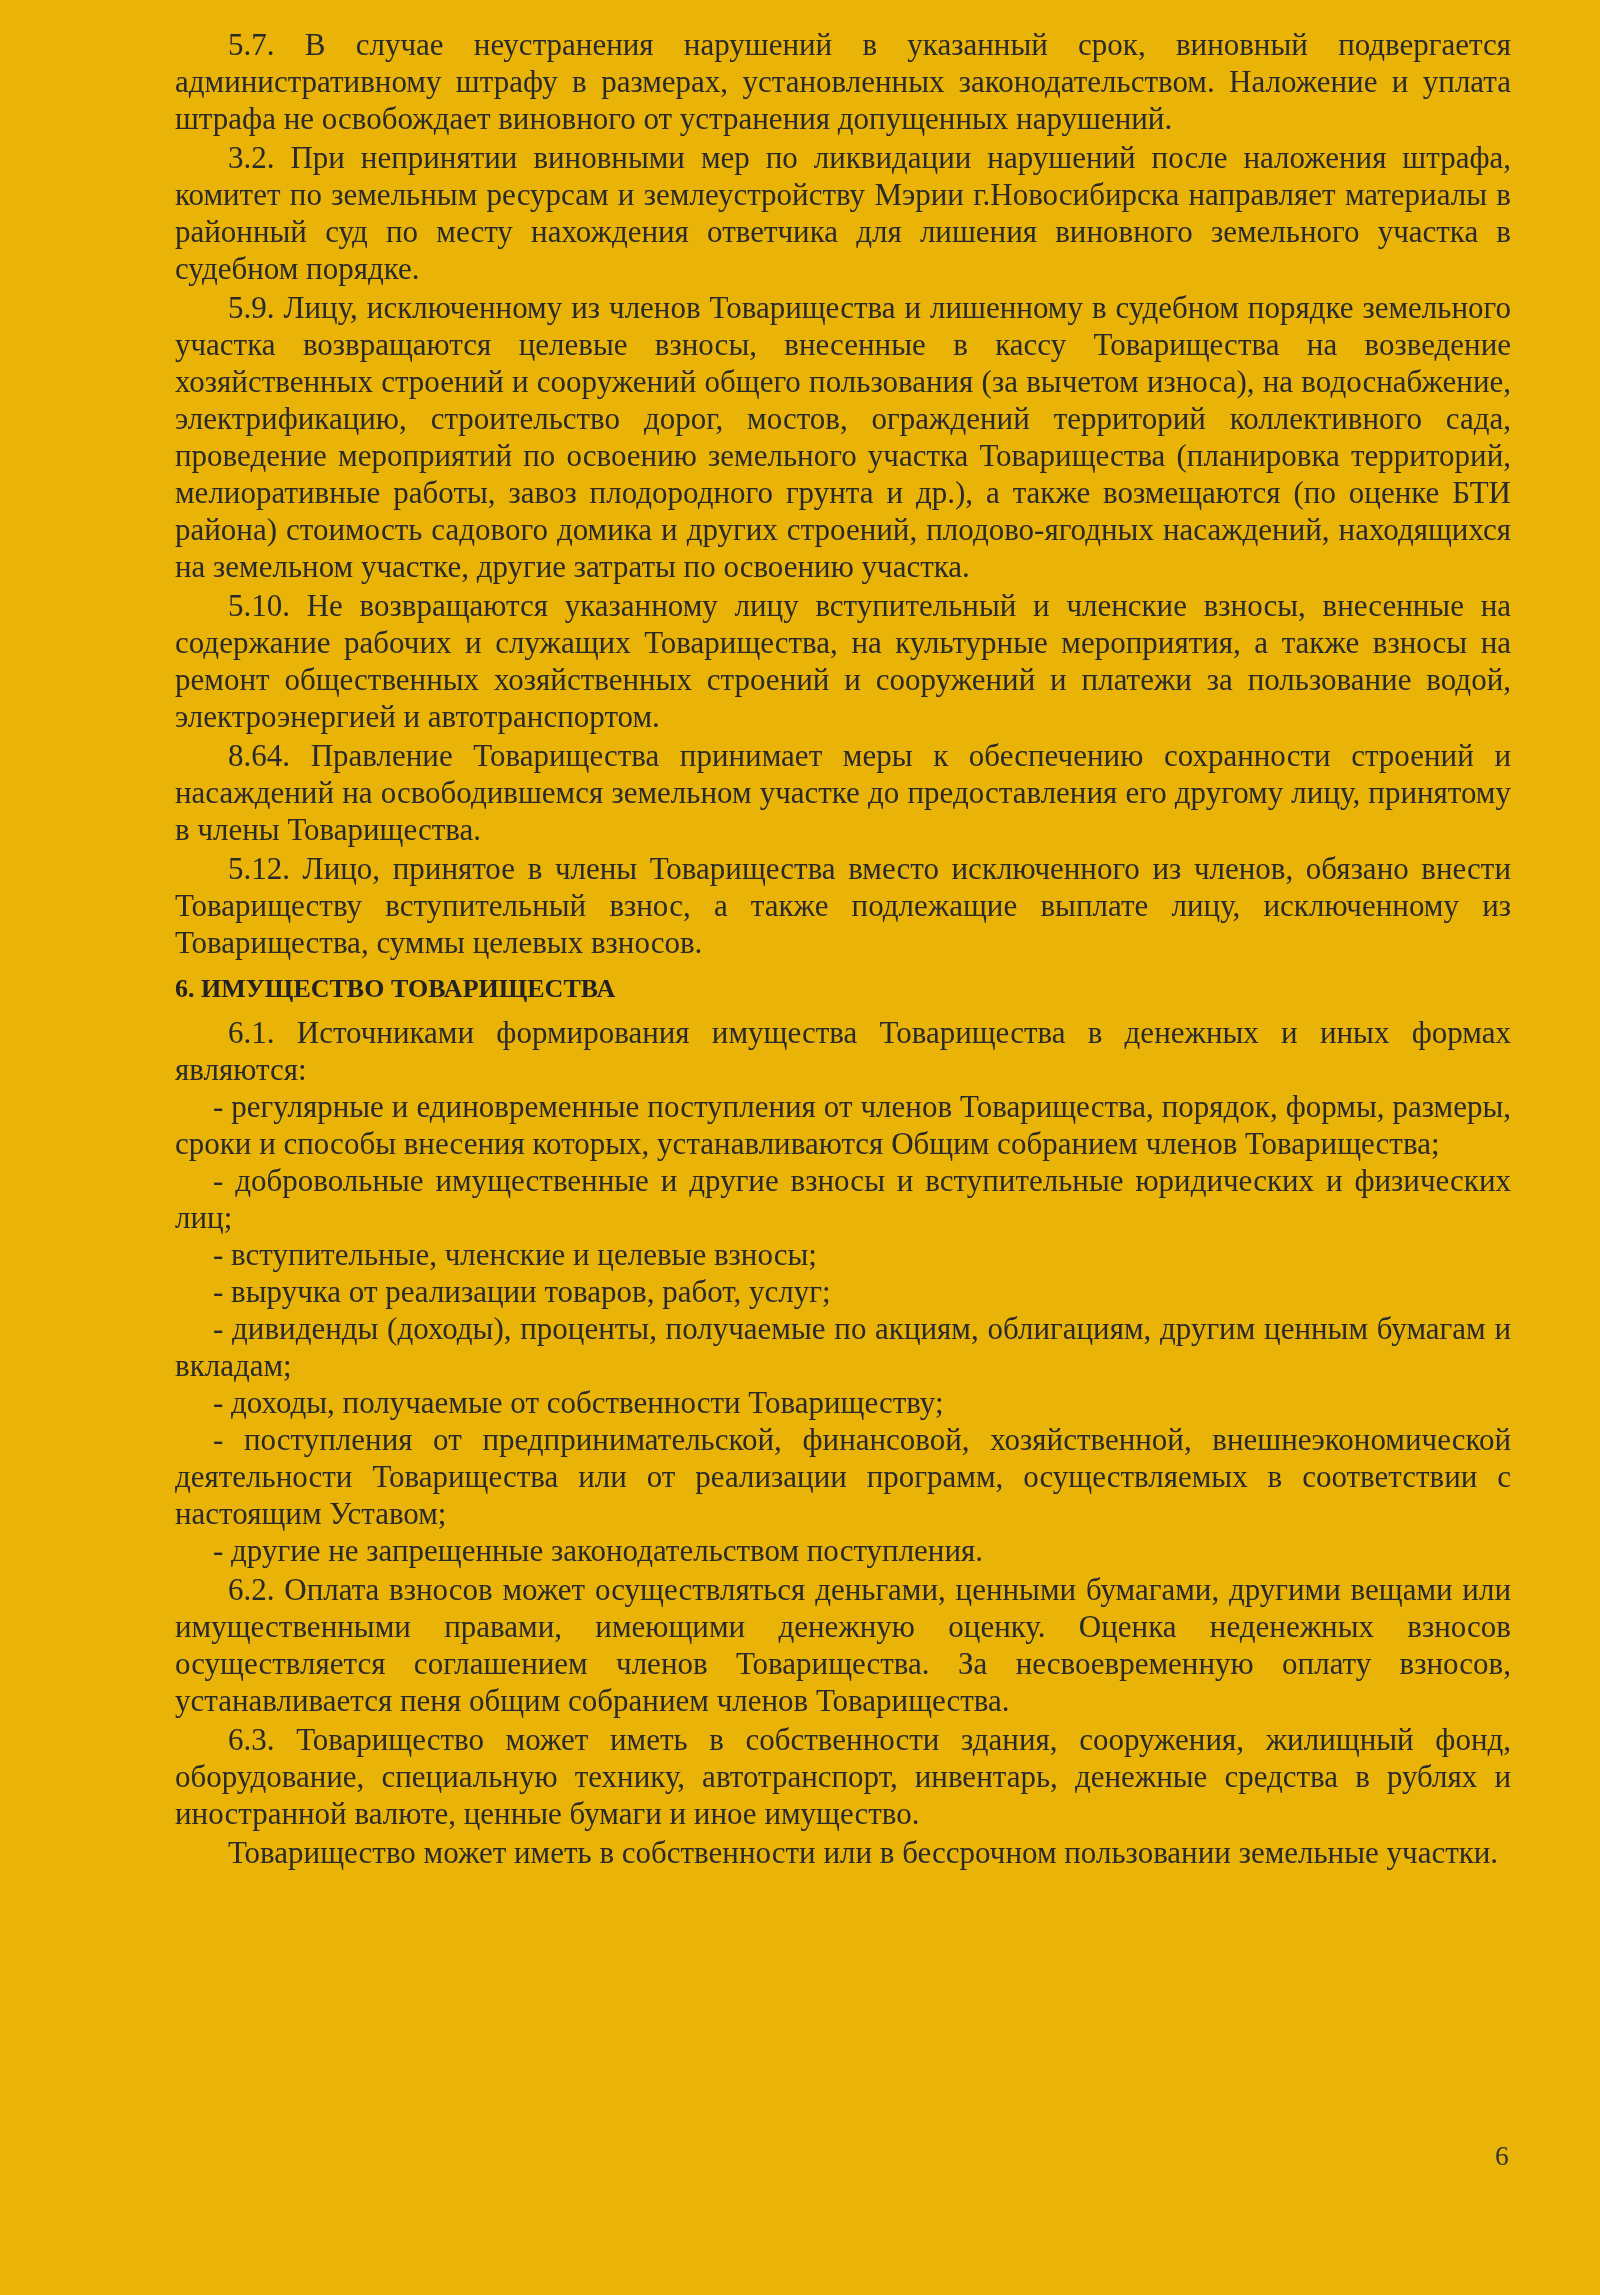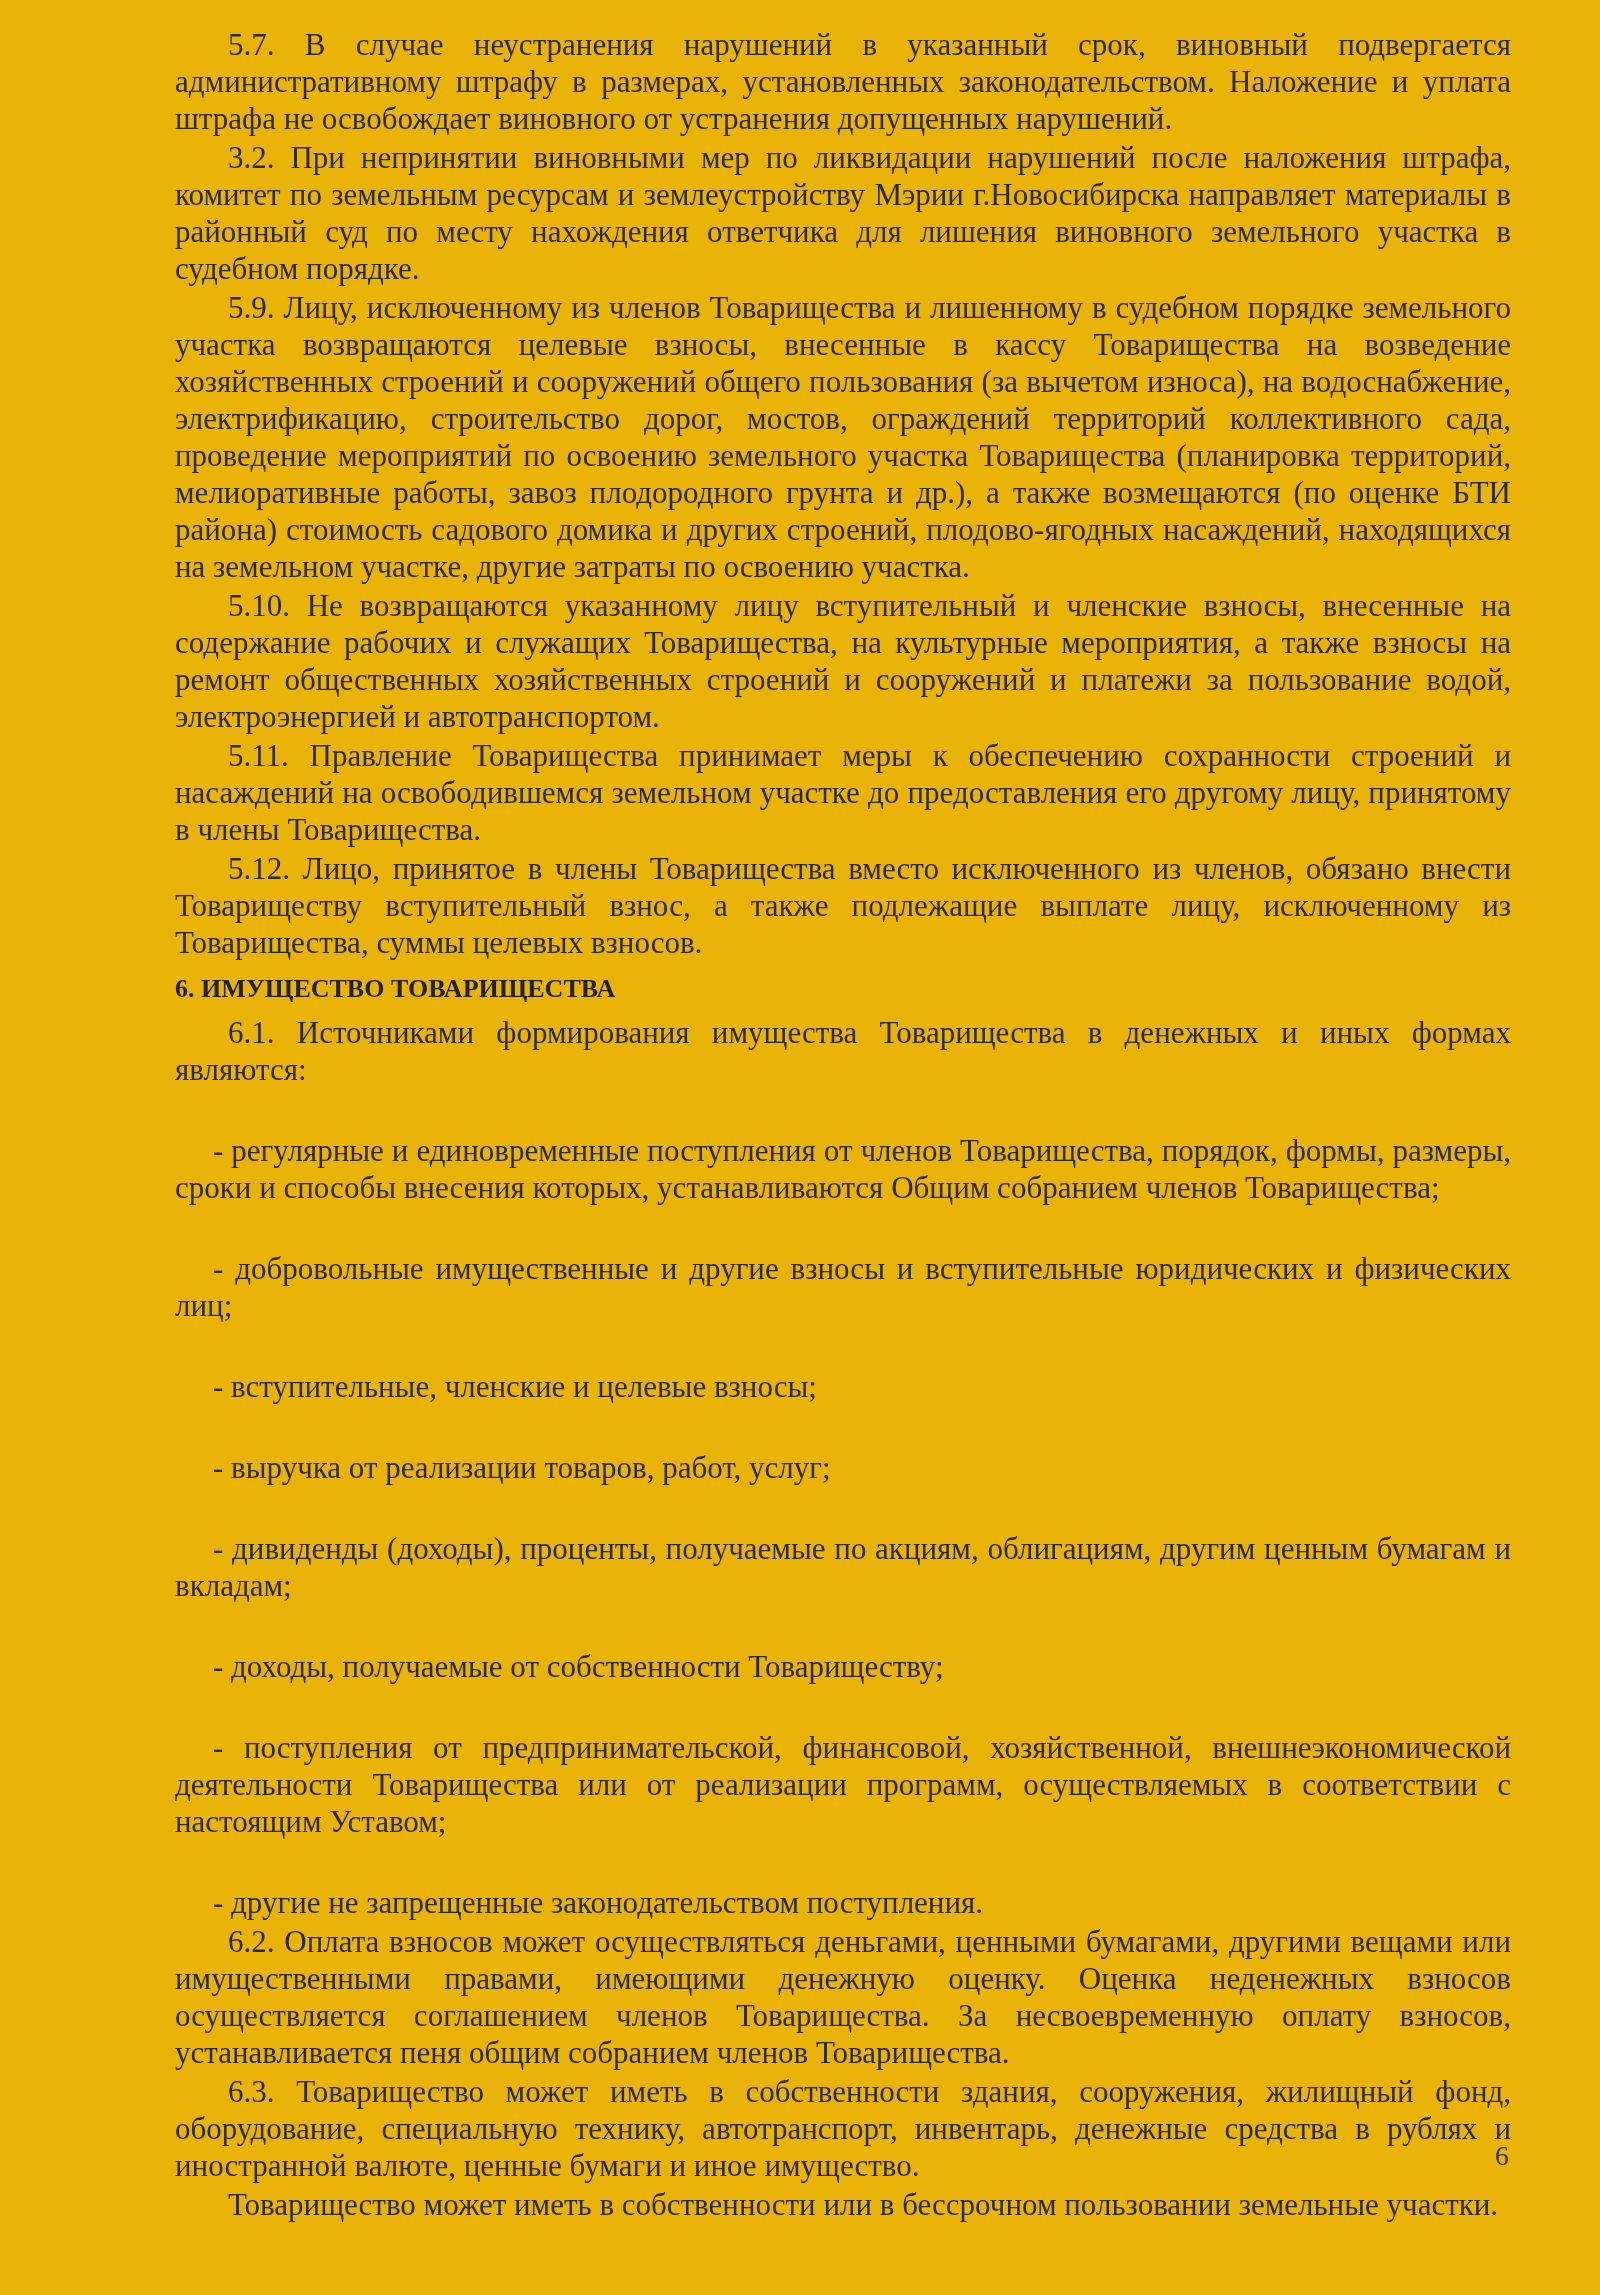--- a/index.html
+++ b/index.html
@@ -9,42 +9,42 @@
     background: #eab308;
     padding-left: 32px;
   }
   .text {
     position: absolute; left: 175px; top: 26px; width: 1336px;
     font-family: "Liberation Serif", serif;
     font-size: 31px; line-height: 37px; color: #2a2a2a;
     text-align: justify;
   }
   .text p { margin: 0; text-indent: 53px; }
-  .text p.list { text-indent: 38px; margin-top: 44px; }
+  .text p.list { text-indent: 38px; }
   .text p.spaced { margin-top: 2.1px; }
   h2 {
     margin: 8.2px 0 6.9px 0; font-size: 26px; font-weight: bold;
     font-family: "Liberation Serif", serif; text-indent: 0; letter-spacing: 0px;
     color: #222;
   }
   .pagenum {
     position: absolute; left: 1495px; top: 2140px;
     font-family: "Liberation Serif", serif; font-size: 27.5px; color: #333;
   }
 </style>
 </head>
 <body>
 
 <div class="page">
   <div class="text">
     <p>5.7. В случае неустранения нарушений в указанный срок, виновный подвергается административному штрафу в размерах, установленных законодательством. Наложение и уплата штрафа не освобождает виновного от устранения допущенных нарушений.</p>
     <p class="spaced">3.2. При непринятии виновными мер по ликвидации нарушений после наложения штрафа, комитет по земельным ресурсам и землеустройству Мэрии г.Новосибирска направляет материалы в районный суд по месту нахождения ответчика для лишения виновного земельного участка в судебном порядке.</p>
     <p class="spaced">5.9. Лицу, исключенному из членов Товарищества и лишенному в судебном порядке земельного участка возвращаются целевые взносы, внесенные в кассу Товарищества на возведение хозяйственных строений и сооружений общего пользования (за вычетом износа), на водоснабжение, электрификацию, строительство дорог, мостов, ограждений территорий коллективного сада, проведение мероприятий по освоению земельного участка Товарищества (планировка территорий, мелиоративные работы, завоз плодородного грунта и др.), а также возмещаются (по оценке БТИ района) стоимость садового домика и других строений, плодово-ягодных насаждений, находящихся на земельном участке, другие затраты по освоению участка.</p>
     <p class="spaced">5.10. Не возвращаются указанному лицу вступительный и членские взносы, внесенные на содержание рабочих и служащих Товарищества, на культурные мероприятия, а также взносы на ремонт общественных хозяйственных строений и сооружений и платежи за пользование водой, электроэнергией и автотранспортом.</p>
-    <p class="spaced">5.11. Правление Товарищества принимает меры к обеспечению сохранности строений и насаждений на освободившемся земельном участке до предоставления его другому лицу, принятому в члены Товарищества.</p>
+    <p class="spaced">8.64. Правление Товарищества принимает меры к обеспечению сохранности строений и насаждений на освободившемся земельном участке до предоставления его другому лицу, принятому в члены Товарищества.</p>
     <p class="spaced">5.12. Лицо, принятое в члены Товарищества вместо исключенного из членов, обязано внести Товариществу вступительный взнос, а также подлежащие выплате лицу, исключенному из Товарищества, суммы целевых взносов.</p>
 
     <h2>6. ИМУЩЕСТВО ТОВАРИЩЕСТВА</h2>
 
     <p>6.1. Источниками формирования имущества Товарищества в денежных и иных формах являются:</p>
     <p class="list">- регулярные и единовременные поступления от членов Товарищества, порядок, формы, размеры, сроки и способы внесения которых, устанавливаются Общим собранием членов Товарищества;</p>
     <p class="list">- добровольные имущественные и другие взносы и вступительные юридических и физических лиц;</p>
     <p class="list">- вступительные, членские и целевые взносы;</p>
     <p class="list">- выручка от реализации товаров, работ, услуг;</p>
     <p class="list">- дивиденды (доходы), проценты, получаемые по акциям, облигациям, другим ценным бумагам и вкладам;</p>

